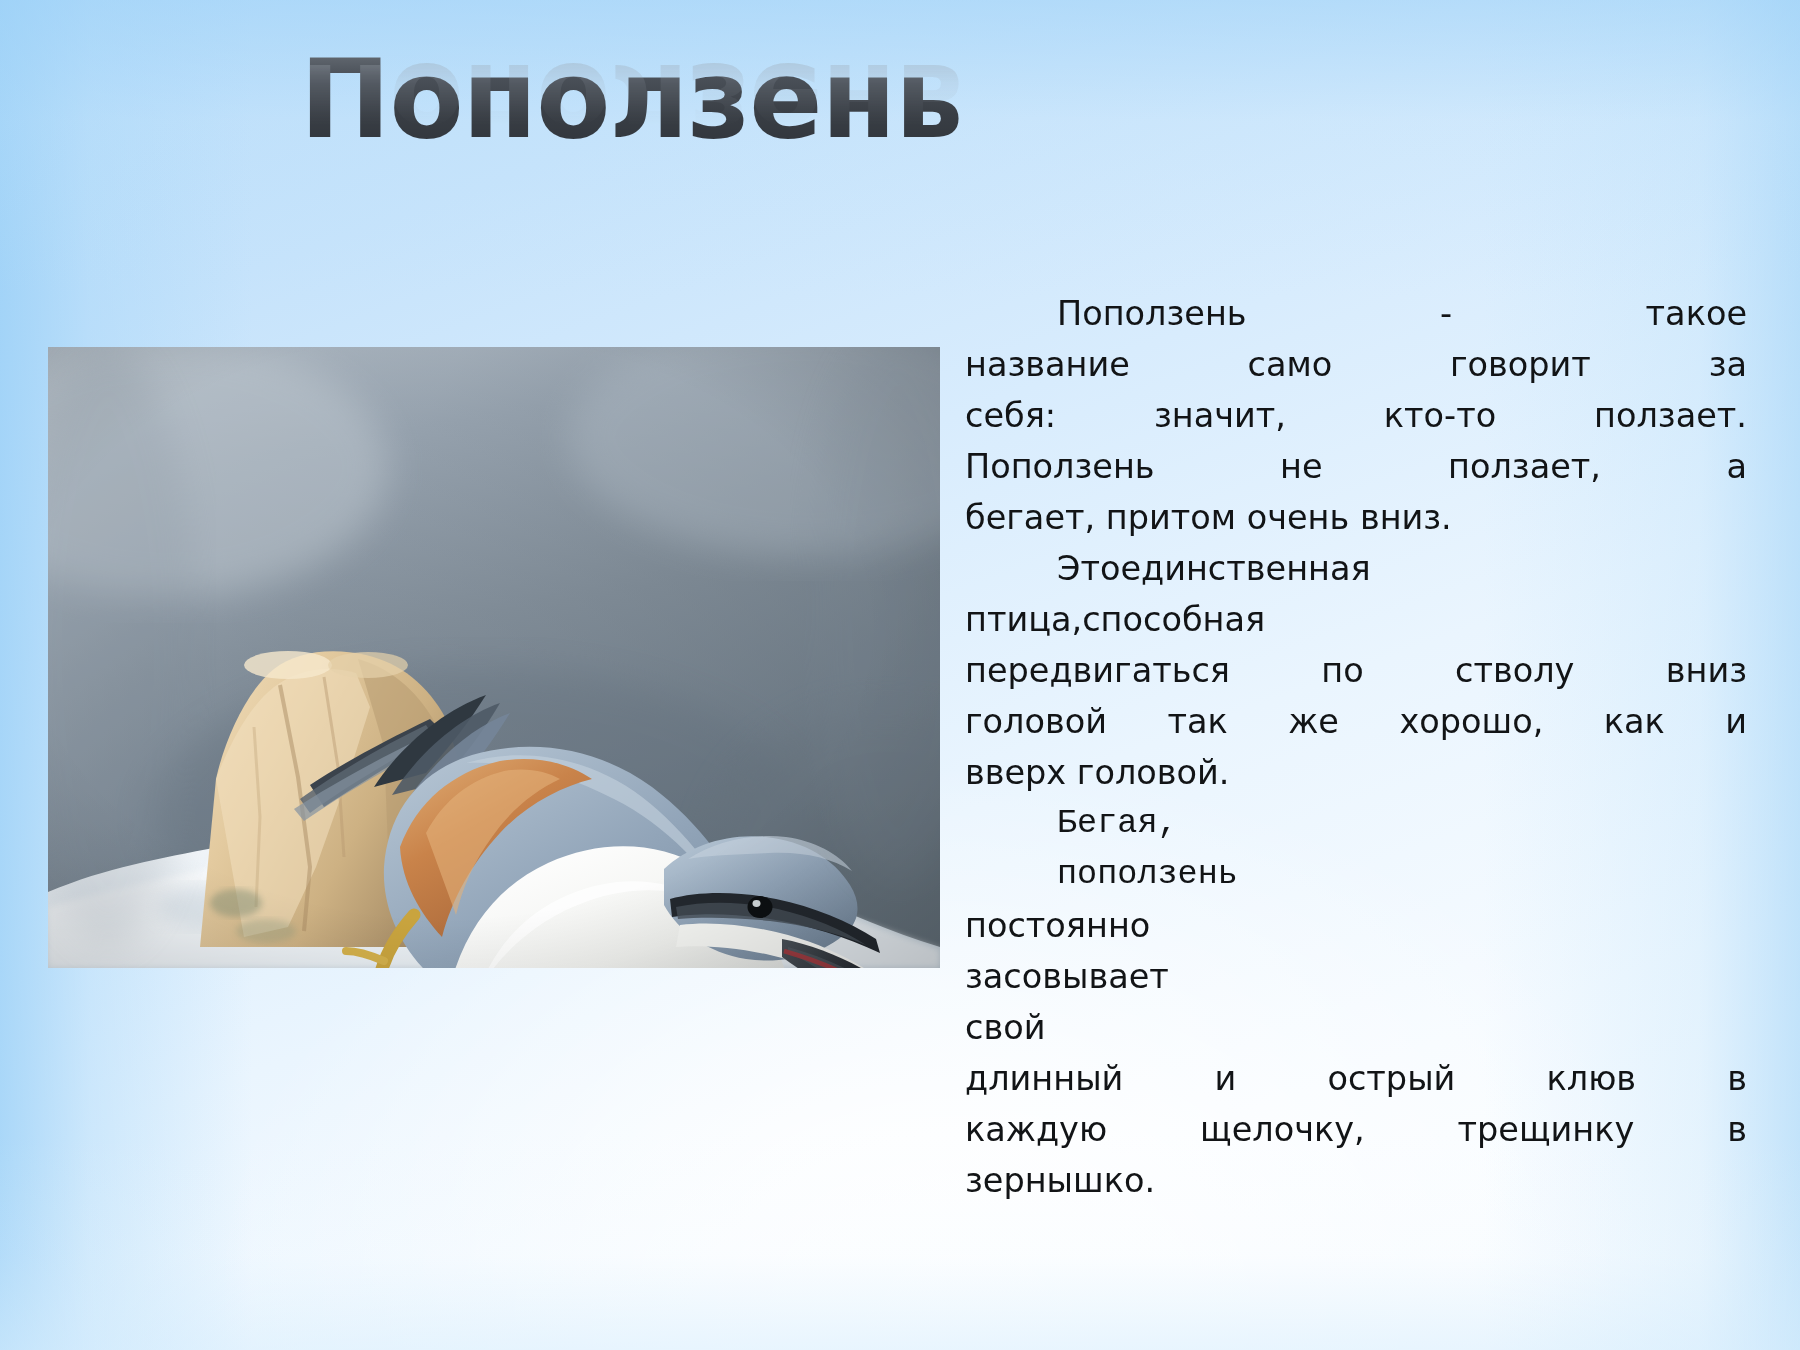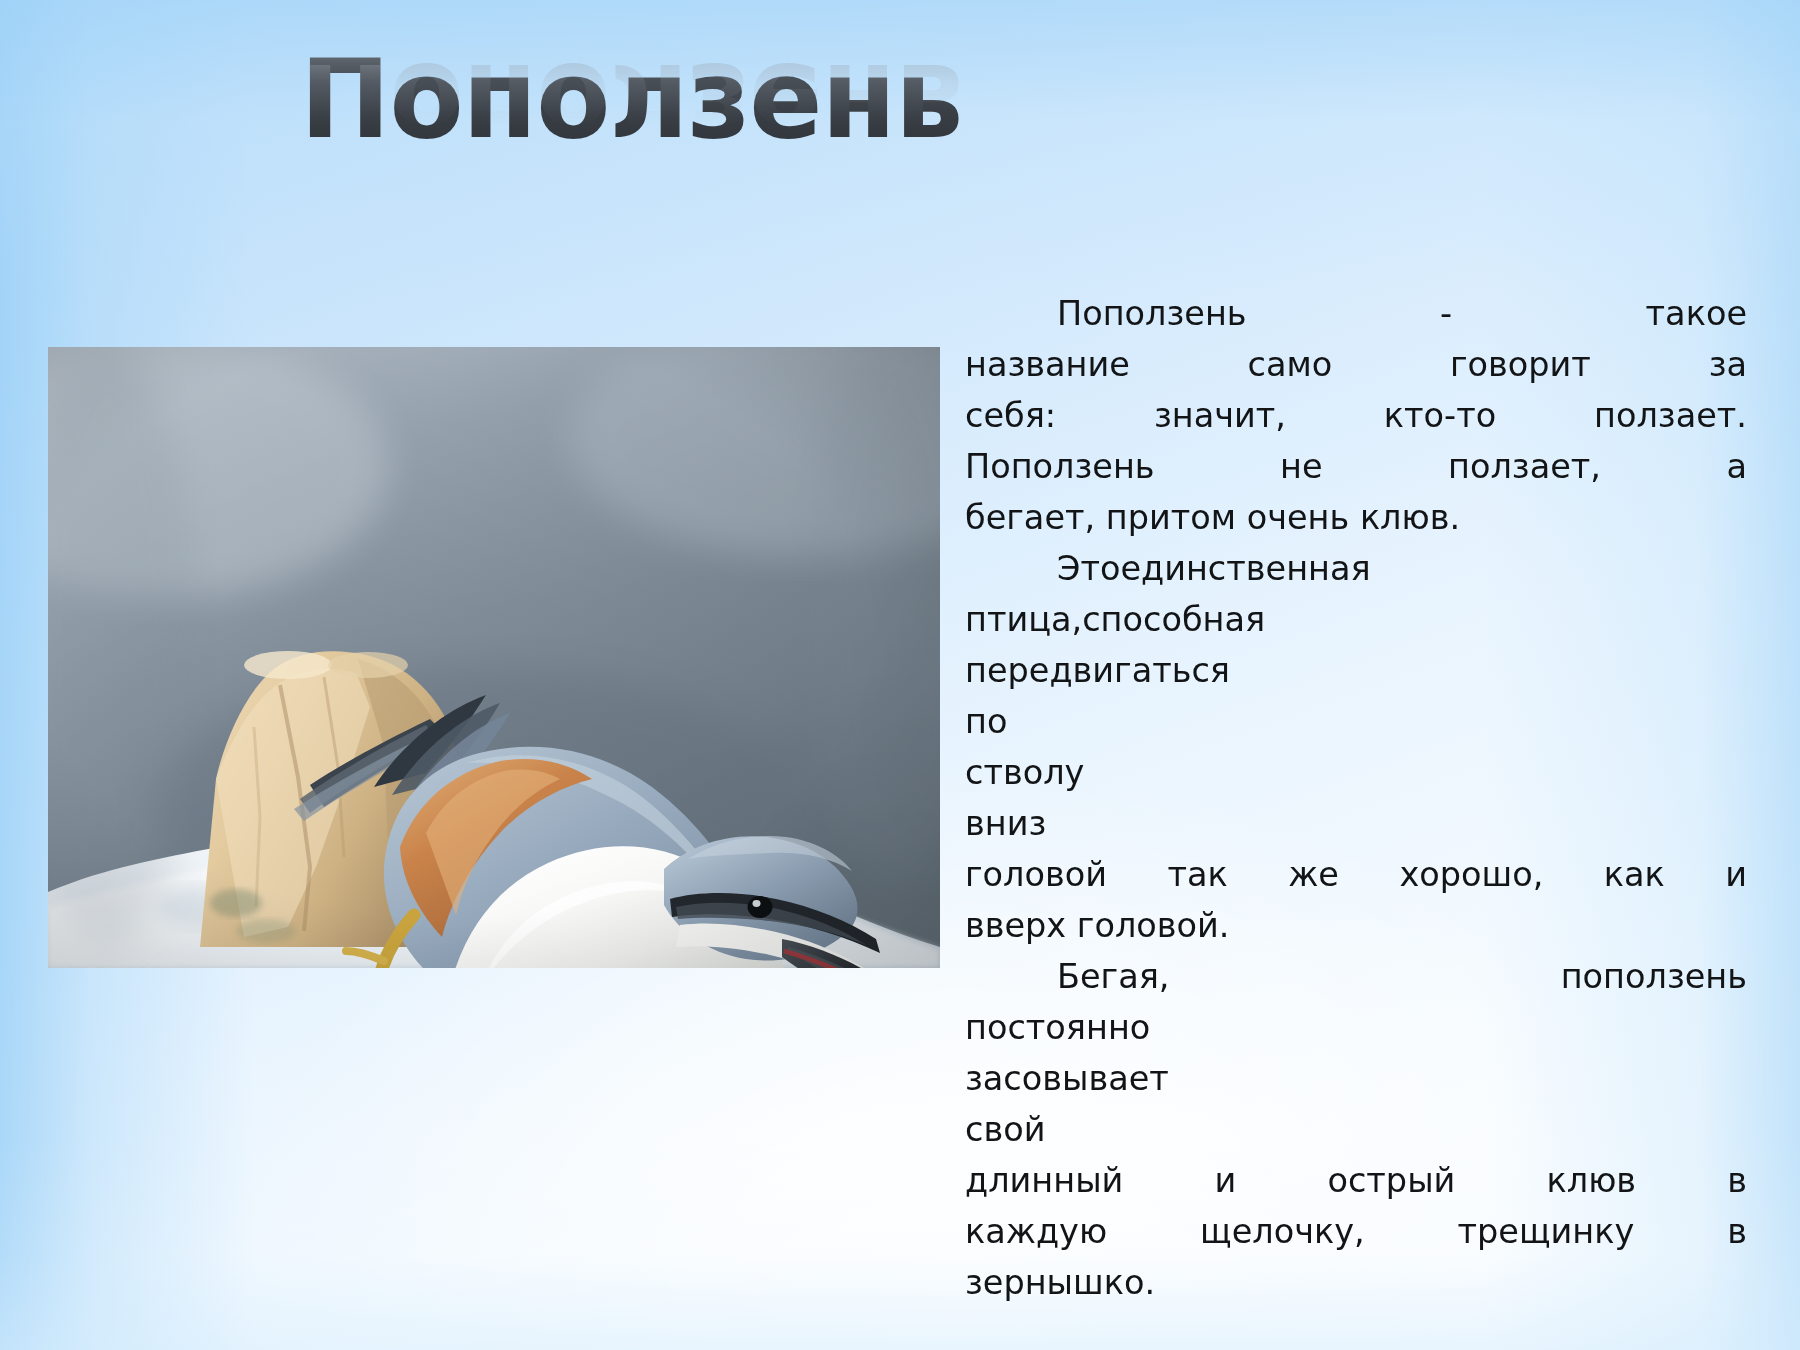--- a/index.html
+++ b/index.html
@@ -326,31 +326,31 @@
       <ellipse cx="850" cy="260" rx="90" ry="280" fill="#7c8894" opacity="0.14" filter="url(#soft2)"></ellipse>
     </svg>
   </div>
 
   <div id="body-text">
     <p style="text-indent: 0px;">
       <span class="force-line" style="display: flex; flex-direction: row; justify-content: space-between; white-space: pre; padding-left: 92px;"><span>Поползень</span><span>-</span><span>такое</span></span>
       <span class="force-line" style="display: flex; flex-direction: row; justify-content: space-between; white-space: pre;"><span>название</span><span>само</span><span>говорит</span><span>за</span></span>
       <span class="force-line" style="display: flex; flex-direction: row; justify-content: space-between; white-space: pre;"><span>себя:</span><span>значит,</span><span>кто-то</span><span>ползает.</span></span>
       <span class="force-line" style="display: flex; flex-direction: row; justify-content: space-between; white-space: pre;"><span>Поползень</span><span>не</span><span>ползает,</span><span>а</span></span>
-      <span class="force-line" style="display: block; white-space: pre;">бегает, притом очень клюв.</span>
+      <span class="force-line" style="display: block; white-space: pre;">бегает, притом очень вниз.</span>
     </p>
     <p style="text-indent: 0px;">
       <span class="force-line" style="display: flex; flex-direction: row; justify-content: flex-start; white-space: pre; padding-left: 92px;"><span>Это</span><span>единственная</span></span>
       <span class="force-line" style="display: block; white-space: pre;">птица,способная</span>
-      <span class="force-line" style="display: flex; flex-direction: column; justify-content: space-between; white-space: pre;"><span>передвигаться</span><span>по</span><span>стволу</span><span>вниз</span></span>
+      <span class="force-line" style="display: flex; justify-content: space-between; white-space: pre;"><span>передвигаться</span><span>по</span><span>стволу</span><span>вниз</span></span>
       <span class="force-line" style="display: flex; flex-direction: row; justify-content: space-between; white-space: pre; gap: 24px;"><span>головой</span><span>так</span><span>же</span><span>хорошо,</span><span>как</span><span>и</span></span>
       <span class="force-line" style="display: block; white-space: pre;">вверх головой.</span>
     </p>
     <p style="text-indent: 0px;">
-      <span class="force-line" style="display: flex; flex-direction: row; justify-content: space-between; white-space: pre; padding-left: 92px;"><span>Бегая,</span><span>поползень</span></span>
+      <span class="force-line" style="display: flex; flex-direction: column; justify-content: space-between; white-space: pre; padding-left: 92px; font-family: Liberation Mono, monospace;"><span>Бегая,</span><span>поползень</span></span>
       <span class="force-line" style="display: flex; flex-direction: column; justify-content: space-between; white-space: pre;"><span>постоянно</span><span>засовывает</span><span>свой</span></span>
       <span class="force-line" style="display: flex; flex-direction: row; justify-content: space-between; white-space: pre;"><span>длинный</span><span>и</span><span>острый</span><span>клюв</span><span>в</span></span>
       <span class="force-line" style="display: flex; flex-direction: row; justify-content: space-between; white-space: pre;"><span>каждую</span><span>щелочку,</span><span>трещинку</span><span>в</span></span>
       <span class="force-line" style="display: block; white-space: pre;">зернышко.</span>
     </p>
   </div>
 
 </div>
 
 </body></html>

